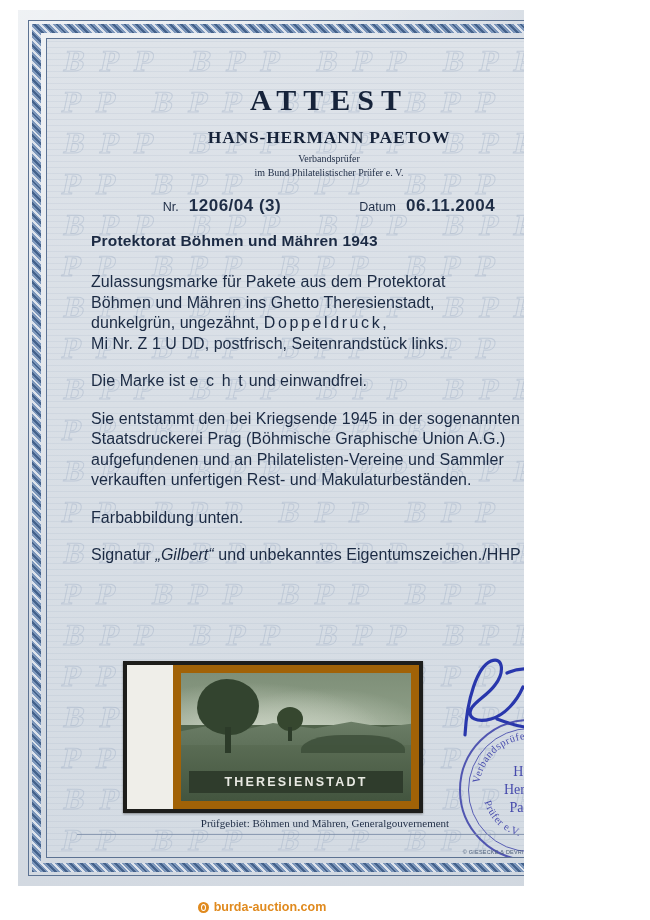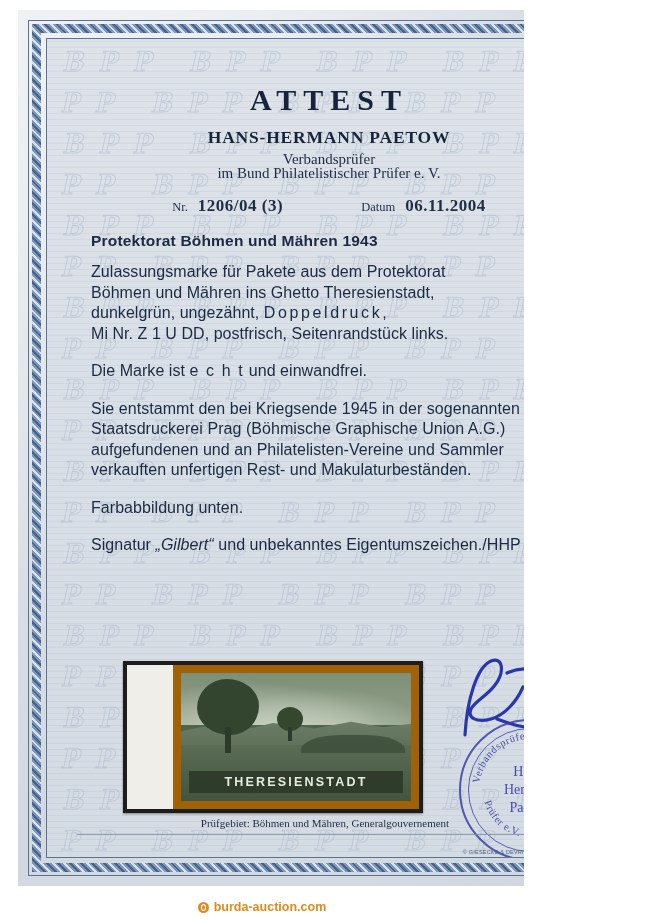--- a/index.html
+++ b/index.html
@@ -101,51 +101,51 @@
     font-family: "Liberation Serif", serif;
     font-size: 17.5px;
     font-weight: bold;
     letter-spacing: .8px;
     color: #16233a;
     margin-bottom: 4px;
   }
   .sub {
     text-align: center;
     font-family: "Liberation Serif", serif;
-    font-size: 15px;
+    font-size: 10px;
     color: #1d2b44;
     line-height: 14px;
   }
   .sub.addr { font-size: 11.5px; letter-spacing: .1px; }
 
   #numrow {
     display: flex;
     align-items: baseline;
     justify-content: center;
     gap: 10px;
     margin-top: 16px;
-    font-family: Liberation Serif, serif;
+    font-family: Liberation Sans, sans-serif;
   }
   #numrow .lbl { font-size: 12.5px; }
   #numrow .val {
     font-size: 17px; font-weight: bold; letter-spacing: .5px;
   }
   #numrow .sp1 { width: 58px; }
 
   #body {
     margin-top: 16px;
     padding-left: 6px;
     font-family: "Liberation Sans", sans-serif;
     color: #1b2a43;
   }
   #subject {
     font-size: 15.5px;
     font-weight: bold;
     letter-spacing: .2px;
-    margin-bottom: 12px;
+    margin-bottom: 22px;
   }
   .para {
     font-size: 16px;
     line-height: 20.5px;
     margin-bottom: 17px;
     letter-spacing: .05px;
   }
   .sp { letter-spacing: 2.6px; margin-top: 20px; }
   .sp2 { letter-spacing: 1.6px; }
   .ital { font-style: italic; }

